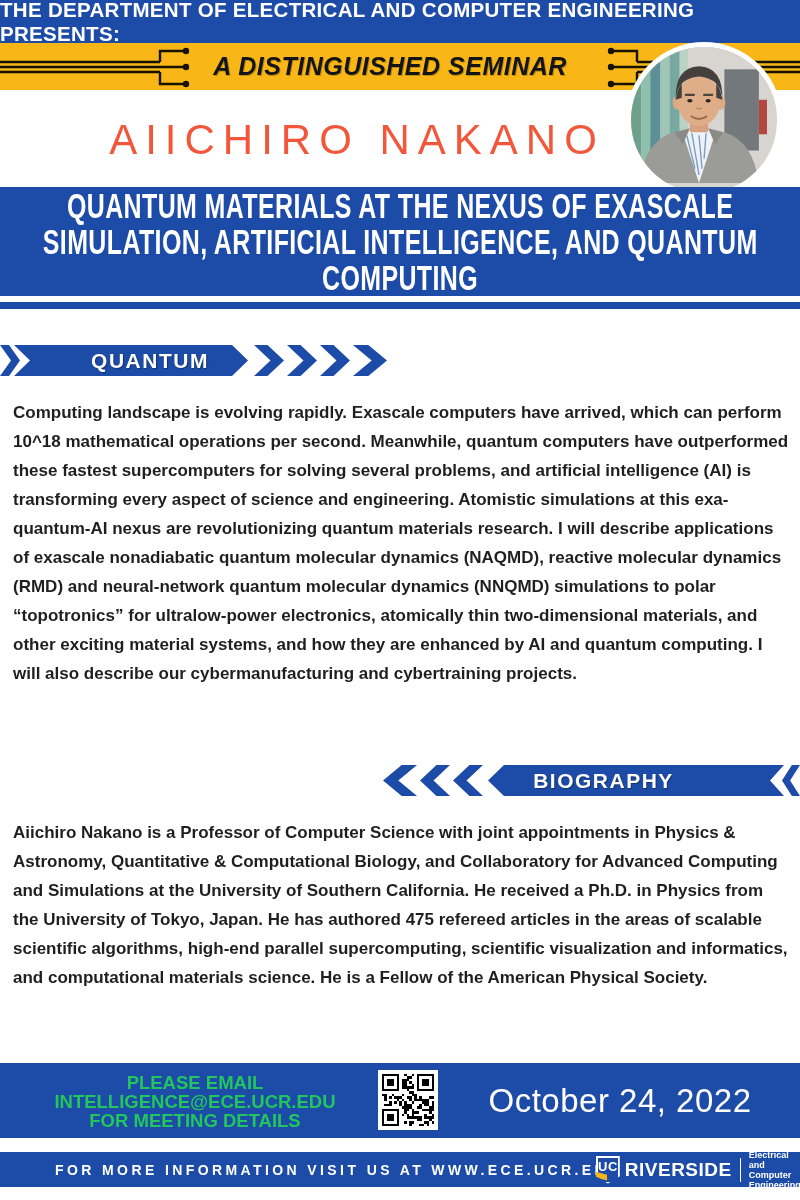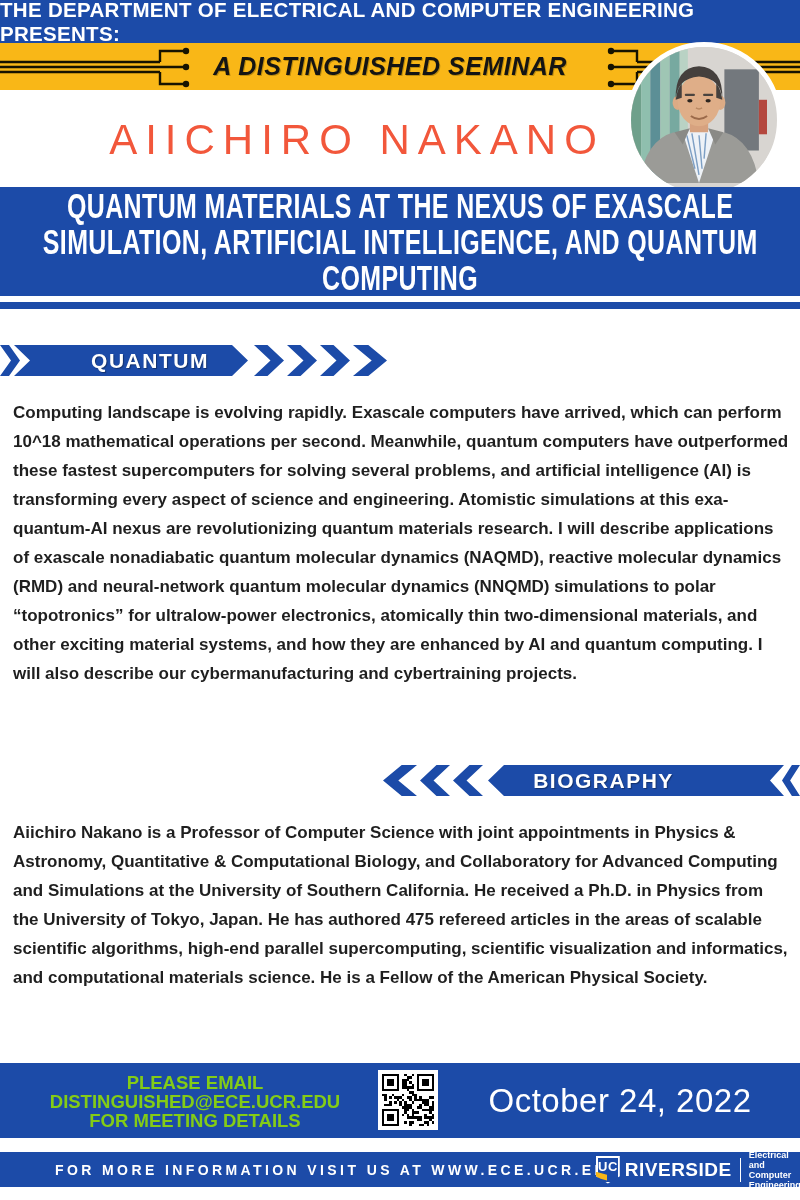--- a/index.html
+++ b/index.html
@@ -52,21 +52,21 @@
 
   
   .body-text{position:absolute;left:13px;width:778px;color:#1f1f1f;
              font-size:17px;line-height:29px;letter-spacing:0;font-weight:bold;}
   .abstract-body{top:398px;}
   .bio-body{top:818px;}
 
   
   .contact-band{position:absolute;left:0;top:1063px;width:800px;height:75px;background:#1C4BA8;}
   .contact-note{position:absolute;left:25px;top:50%;transform:translateY(-50%);width:340px;
-                text-align:center;color:#84cc16;font-weight:bold;font-size:18.5px;line-height:19px;}
+                text-align:center;color:#22c55e;font-weight:bold;font-size:18.5px;line-height:19px;}
   .qr-box{position:absolute;left:378px;top:7px;width:60px;height:60px;background:#fff;
           display:flex;align-items:center;justify-content:center;}
   .event-date{position:absolute;left:455px;width:330px;top:50%;transform:translateY(-50%);
               text-align:center;color:#fff;font-weight:normal;font-size:33px;letter-spacing:.5px;}
 
   
   .footer-bar{position:absolute;left:0;top:1152px;width:800px;height:35px;background:#1C4BA8;
               display:flex;align-items:center;}
   .footer-info{position:absolute;left:55px;color:#fff;font-weight:bold;font-size:14px;
                letter-spacing:3.4px;}
@@ -183,21 +183,21 @@
       <span class="rib-text">BIOGRAPHY</span>
     </div>
     <div class="rib chev-l" style="left:782px;width:18px;top:0"></div>
   </div>
 
   <div class="body-text bio-body">Aiichiro Nakano is a Professor of Computer Science with joint appointments in Physics &amp; Astronomy, Quantitative &amp; Computational Biology, and Collaboratory for Advanced Computing and Simulations at the University of Southern California. He received a Ph.D. in Physics from the University of Tokyo, Japan. He has authored 475 refereed articles in the areas of scalable scientific algorithms, high-end parallel supercomputing, scientific visualization and informatics, and computational materials science. He is a Fellow of the American Physical Society.</div>
 
   <div class="contact-band">
     <div class="contact-note">
       <div>PLEASE EMAIL</div>
-      <div>DISTINGUISHED@ECE.UCR.EDU</div>
+      <div>INTELLIGENCE@ECE.UCR.EDU</div>
       <div>FOR MEETING DETAILS</div>
     </div>
     <div class="qr-box">
         <svg viewBox="0 0 21 21" width="52" height="52" shape-rendering="crispEdges">
           <rect x="9" y="0" width="1" height="1" fill="#000"></rect>
           <rect x="12" y="0" width="1" height="1" fill="#000"></rect>
           <rect x="10" y="1" width="1" height="1" fill="#000"></rect>
           <rect x="11" y="1" width="1" height="1" fill="#000"></rect>
           <rect x="8" y="2" width="1" height="1" fill="#000"></rect>
           <rect x="9" y="2" width="1" height="1" fill="#000"></rect>

